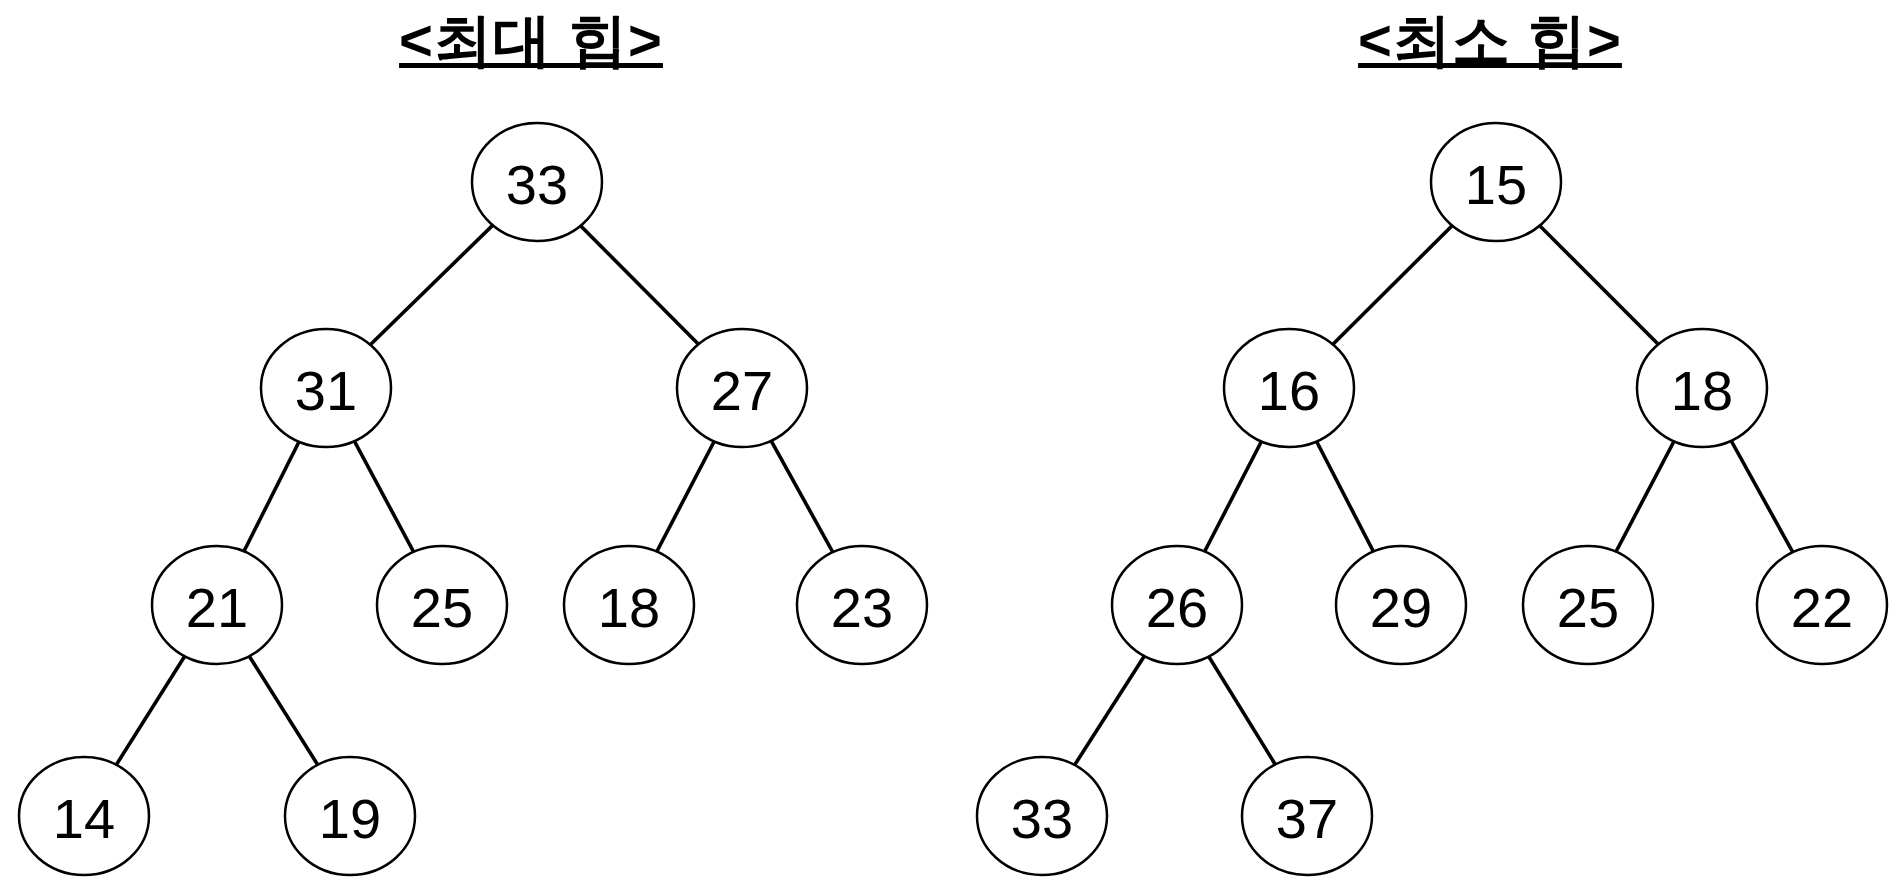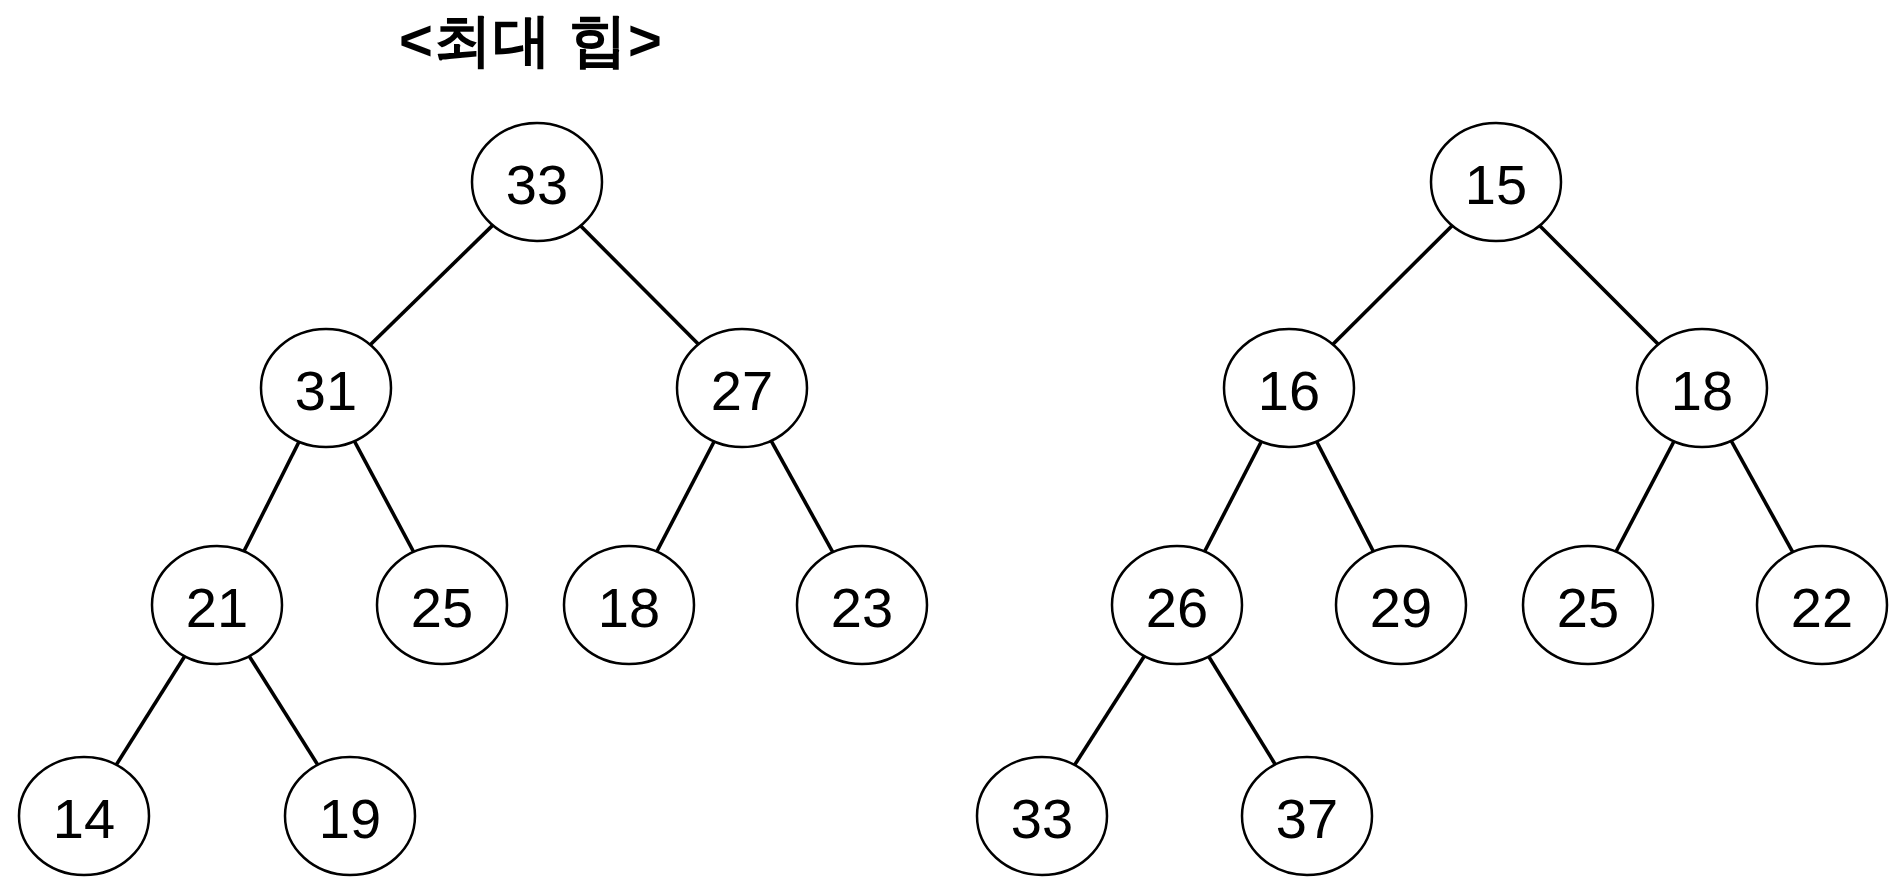--- a/index.html
+++ b/index.html
@@ -17,20 +17,21 @@
   }
   .diagram-title {
     position: absolute;
     top: 2px;
     transform: translateX(-50%);
     font-size: 58px;
     font-weight: 700;
     color: #000000;
     letter-spacing: 1px;
     white-space: nowrap;
+    text-decoration: underline;
   }
   #tree-svg {
     position: absolute;
     left: 0;
     top: 0;
   }
   #tree-svg text {
     font-family: "Liberation Sans", "DejaVu Sans", sans-serif;
   }
 </style>
@@ -126,13 +127,14 @@
           <ellipse cx="1042" cy="816" rx="65" ry="59" fill="#ffffff" stroke="#000000" stroke-width="2.5"></ellipse>
           <text x="1042" y="816" text-anchor="middle" dominant-baseline="central" dy="0.04em" font-size="56" fill="#000000">33</text>
         </g>
         <g>
           <ellipse cx="1307" cy="816" rx="65" ry="59" fill="#ffffff" stroke="#000000" stroke-width="2.5"></ellipse>
           <text x="1307" y="816" text-anchor="middle" dominant-baseline="central" dy="0.04em" font-size="56" fill="#000000">37</text>
         </g>
       </g>
     </svg>
   <div class="diagram-title" id="title-max" style="left: 531px;">&lt;최대 힙&gt;</div>
+  <div class="diagram-title" id="title-min" style="left: 1490px;">&lt;최소 힙&gt;</div>
 </div>
 
 </body></html>

